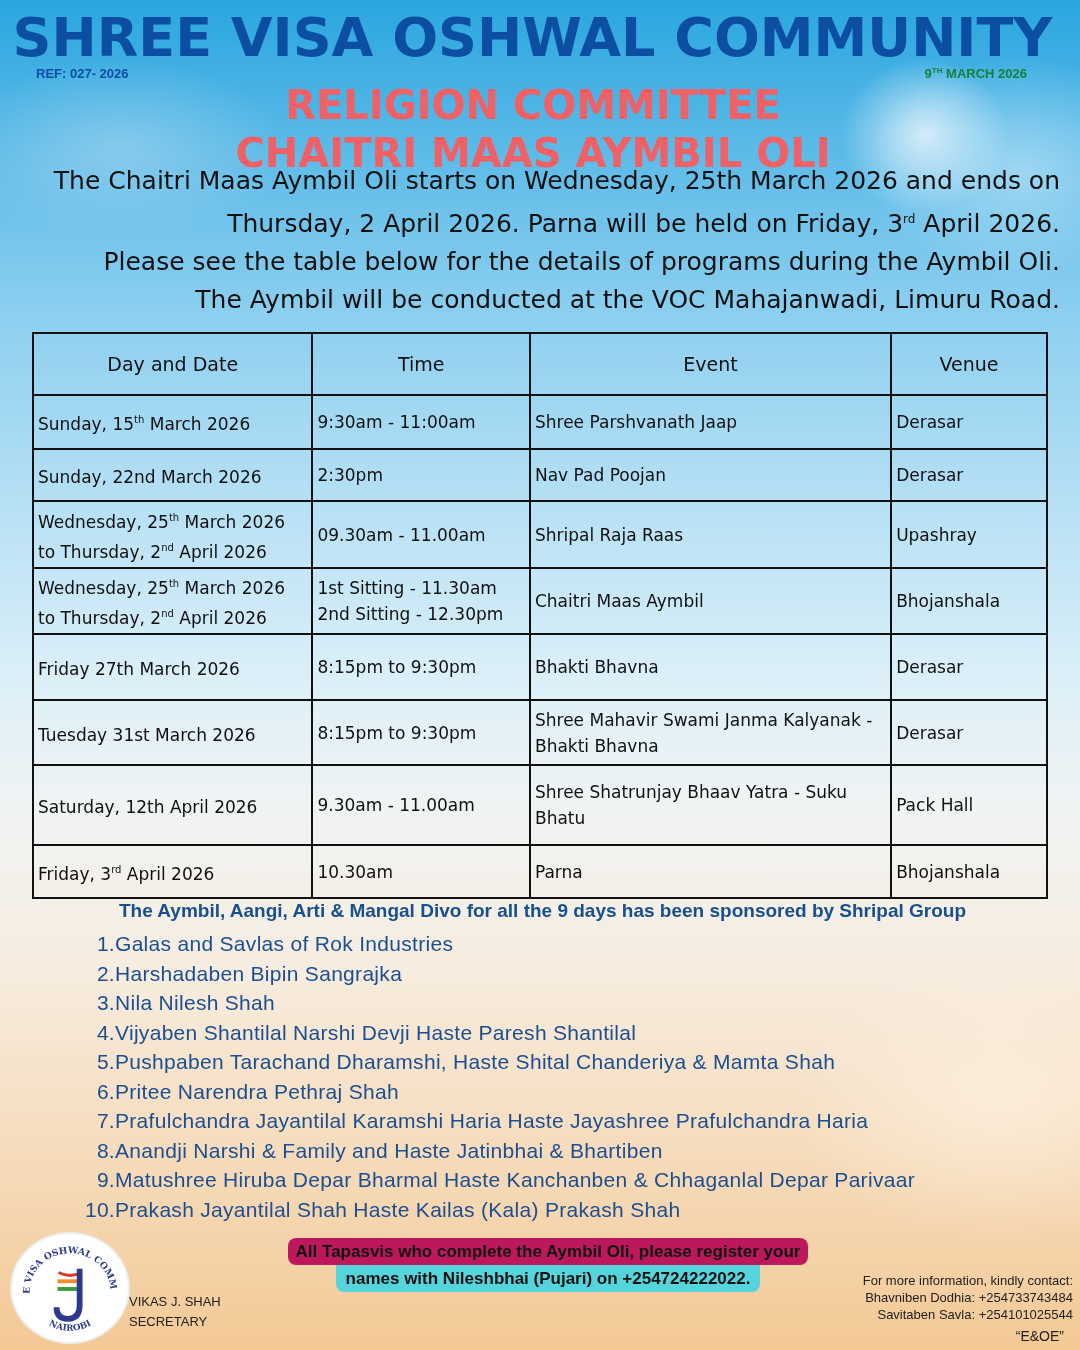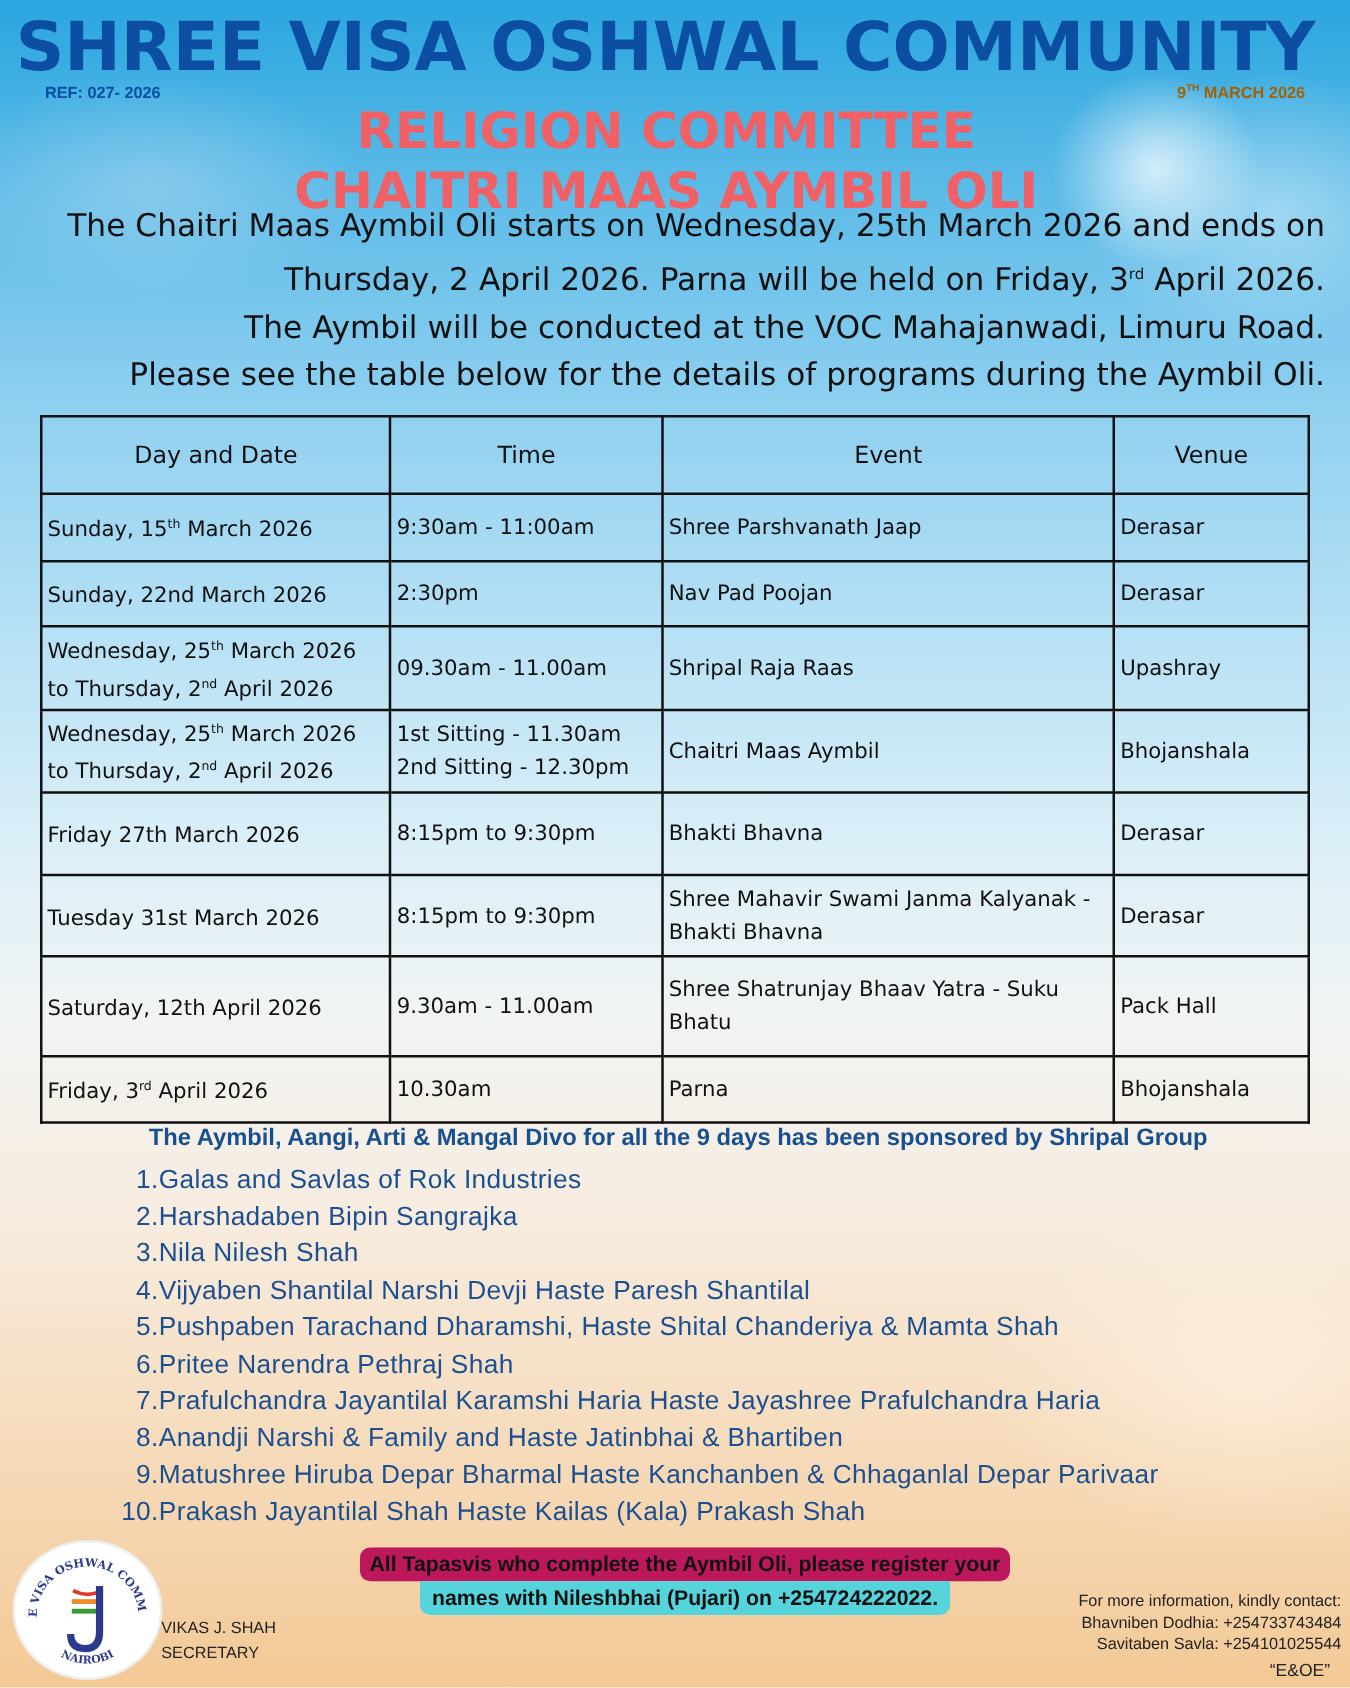--- a/index.html
+++ b/index.html
@@ -15,21 +15,21 @@
       linear-gradient(180deg, #2aa6df 0%, #5fbce8 12%, #8fd0f0 24%, #b8e1f5 38%, #dbeff8 50%, #f1f4f4 60%, #f7ecdf 72%, #f6dcbd 85%, #f3c995 100%);
   }
   .header-title {
     position: absolute; left: 0; top: 6px; width: 1065px;
     text-align: center;
     font-family: "DejaVu Sans", sans-serif;
     font-weight: bold; font-size: 54px; letter-spacing: 0px;
     color: #0b4ea2;
   }
   .ref { position: absolute; left: 36px; top: 66px; font-size: 13px; font-weight: bold; color: #0b4ea2; }
-  .date { position: absolute; right: 36px; top: 66px; font-size: 13px; font-weight: bold; color: #a16207; }
+  .date { position: absolute; right: 53px; top: 66px; font-size: 13px; font-weight: bold; color: #15803d; }
   .date sup { font-size: 8px; }
   .committee {
     position: absolute; left: 0; width: 1066px; text-align: center;
     font-family: "DejaVu Sans", sans-serif; font-weight: bold;
     color: #f06064; font-size: 40px;
   }
   .committee.l1 { top: 82px; }
   .committee.l2 { top: 130px; }
   .intro {
     position: absolute; left: 20px; top: 162px; width: 1040px;
@@ -51,21 +51,21 @@
   table.schedule th:nth-child(1), table.schedule td:nth-child(1) { width: 280px; }
   table.schedule th:nth-child(2), table.schedule td:nth-child(2) { width: 218px; }
   table.schedule th:nth-child(3), table.schedule td:nth-child(3) { width: 362px; }
   table.schedule th:nth-child(4), table.schedule td:nth-child(4) { width: 156px; }
   table.schedule sup { font-size: 10px; }
   .sponsor-head {
     position: absolute; left: 0; top: 900px; width: 1085px; text-align: center;
     color: #174f8f; font-weight: bold; font-size: 19px;
   }
   ol.sponsors {
-    position: absolute; left: 90px; top: 929px; list-style: none;
+    position: absolute; left: 78px; top: 929px; list-style: none;
     color: #1b4f90; font-size: 21px;
   }
   ol.sponsors li { height: 29.5px; line-height: 29.5px; white-space: nowrap; letter-spacing: 0.3px; }
   ol.sponsors .num { display: inline-block; width: 37px; text-align: right; }
   .logo {
     position: absolute; left: 10px; top: 1232px; width: 120px; height: 112px;
     border-radius: 50%; background: #fff; border: 2px solid #eee;
   }
   .logo svg { width: 100%; height: 100%; }
   .signature { position: absolute; left: 129px; top: 1292px; font-size: 13px; color: #222; line-height: 20px; }
@@ -90,22 +90,22 @@
 
 <div class="header-title">SHREE VISA OSHWAL COMMUNITY</div>
 <div class="ref">REF: 027- 2026</div>
 <div class="date"><span>9</span><sup>TH</sup><span> MARCH 2026</span></div>
 <div class="committee l1">RELIGION COMMITTEE</div>
 <div class="committee l2">CHAITRI MAAS AYMBIL OLI</div>
 
 <div class="intro">
   <span>The Chaitri Maas Aymbil Oli starts on Wednesday, 25th March 2026 and ends on</span>
   <span><span style="display:inline">Thursday, 2 April 2026. Parna will be held on Friday, 3</span><sup>rd</sup><span style="display:inline"> April 2026.</span></span>
+  <span>Please see the table below for the details of programs during the Aymbil Oli.</span>
   <span>The Aymbil will be conducted at the VOC Mahajanwadi, Limuru Road.</span>
-  <span>Please see the table below for the details of programs during the Aymbil Oli.</span>
 </div>
 
 <table class="schedule">
   <thead>
     <tr>
       <th>Day and Date</th>
       <th>Time</th>
       <th>Event</th>
       <th>Venue</th>
     </tr>

